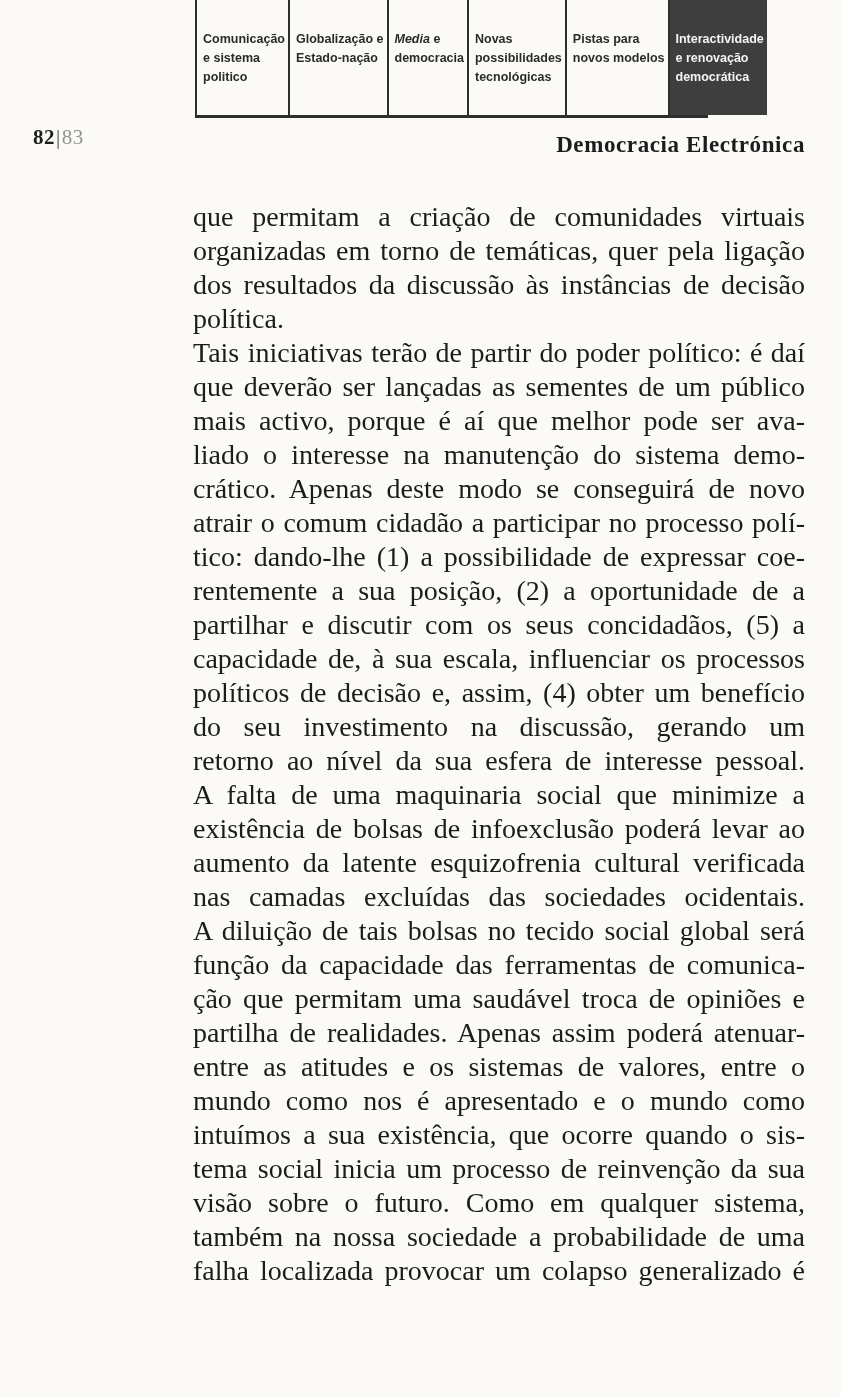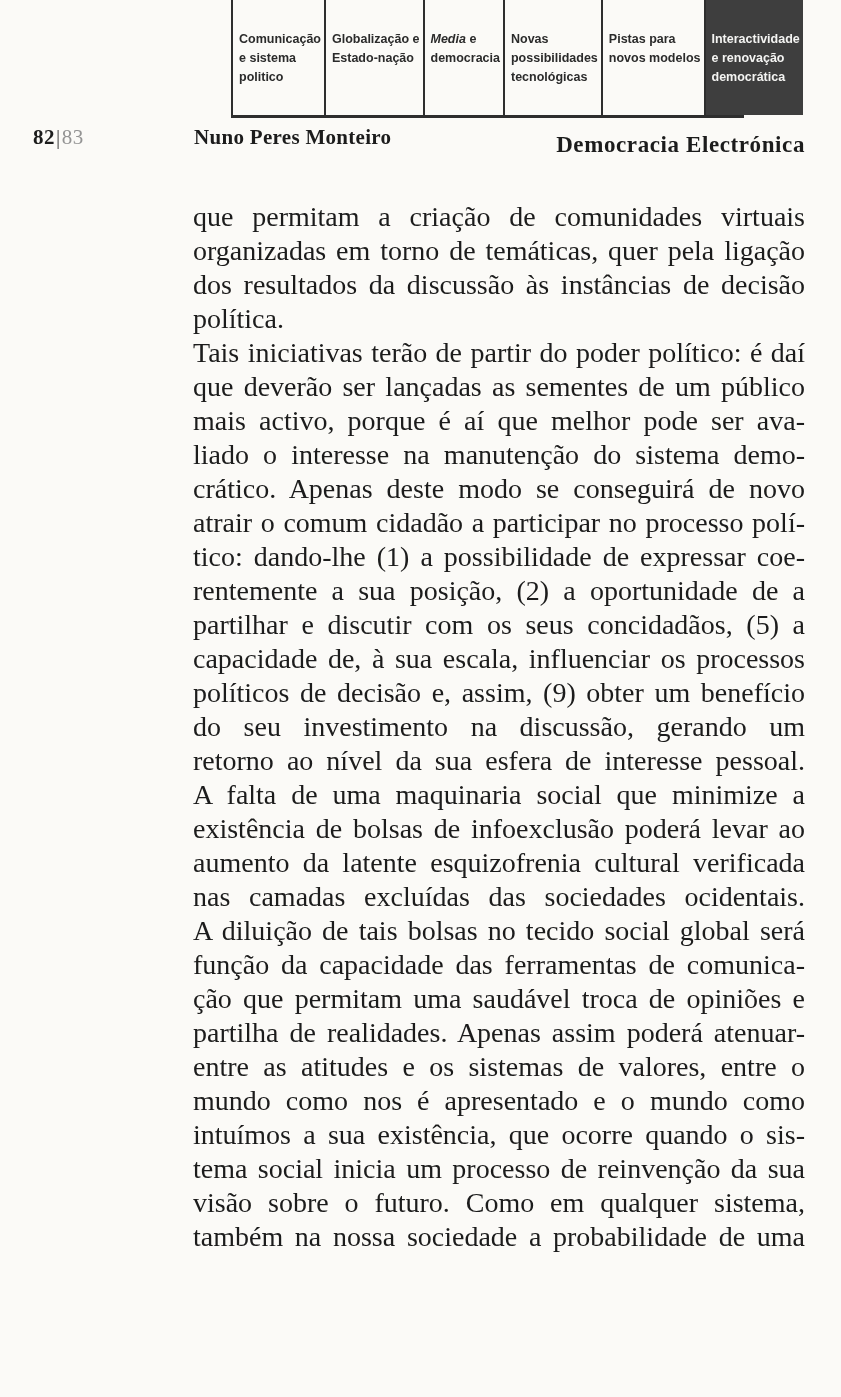--- a/index.html
+++ b/index.html
@@ -10,21 +10,20 @@
     color:var(--text, #1c1c1c);
     position:relative; overflow:hidden;
   }
   .page { position:absolute; inset:0; }
 
   
   .tab-row {
     position:absolute; left:195px; top:0; width:513px; height:118px;
     display:flex; box-sizing:border-box;
     border-bottom:3px solid var(--tab-border, #2e2e2e);
-    margin-left:36px;
   }
   .tab {
     flex:1 1 0; box-sizing:border-box;
     border-left:2px solid var(--tab-border, #2e2e2e);
     padding:30px 3px 0 6px;
     font-family:"Liberation Sans", sans-serif;
     font-size:12.5px; font-weight:bold; line-height:19px;
     color:var(--tab-text, #2b2b2b);
   }
   .tab.active {
@@ -87,51 +86,51 @@
       </div>
       <div class="tab active">
         <div class="tab-line">Interactividade</div>
         <div class="tab-line">e renovação</div>
         <div class="tab-line">democrática</div>
       </div>
     </div>
 
   <div class="folio"><span>82</span><span class="sep">|</span><span class="muted">83</span></div>
 
-  <div class="author">Nuno Peres Monteiro</div>
 
   <div class="chapter">Democracia Electrónica</div>
 
   <div class="text-block" id="text-block">
       <div class="line">que permitam a criação de comunidades virtuais</div>
       <div class="line">organizadas em torno de temáticas, quer pela ligação</div>
       <div class="line">dos resultados da discussão às instâncias de decisão</div>
       <div class="line left">política.</div>
       <div class="line">Tais iniciativas terão de partir do poder político: é daí</div>
       <div class="line">que deverão ser lançadas as sementes de um público</div>
       <div class="line">mais activo, porque é aí que melhor pode ser ava-</div>
       <div class="line">liado o interesse na manutenção do sistema demo-</div>
       <div class="line">crático. Apenas deste modo se conseguirá de novo</div>
       <div class="line">atrair o comum cidadão a participar no processo polí-</div>
       <div class="line">tico: dando-lhe (1) a possibilidade de expressar coe-</div>
       <div class="line">rentemente a sua posição, (2) a oportunidade de a</div>
       <div class="line">partilhar e discutir com os seus concidadãos, (5) a</div>
       <div class="line">capacidade de, à sua escala, influenciar os processos</div>
-      <div class="line">políticos de decisão e, assim, (9) obter um benefício</div>
+      <div class="line">políticos de decisão e, assim, (4) obter um benefício</div>
       <div class="line">do seu investimento na discussão, gerando um</div>
       <div class="line">retorno ao nível da sua esfera de interesse pessoal.</div>
       <div class="line">A falta de uma maquinaria social que minimize a</div>
       <div class="line">existência de bolsas de infoexclusão poderá levar ao</div>
       <div class="line">aumento da latente esquizofrenia cultural verificada</div>
       <div class="line">nas camadas excluídas das sociedades ocidentais.</div>
       <div class="line">A diluição de tais bolsas no tecido social global será</div>
       <div class="line">função da capacidade das ferramentas de comunica-</div>
       <div class="line">ção que permitam uma saudável troca de opiniões e</div>
       <div class="line">partilha de realidades. Apenas assim poderá atenuar-</div>
       <div class="line">entre as atitudes e os sistemas de valores, entre o</div>
       <div class="line">mundo como nos é apresentado e o mundo como</div>
       <div class="line">intuímos a sua existência, que ocorre quando o sis-</div>
       <div class="line">tema social inicia um processo de reinvenção da sua</div>
       <div class="line">visão sobre o futuro. Como em qualquer sistema,</div>
       <div class="line">também na nossa sociedade a probabilidade de uma</div>
+      <div class="line">falha localizada provocar um colapso generalizado é</div>
     </div>
 
 </div>
 
 </body></html>

